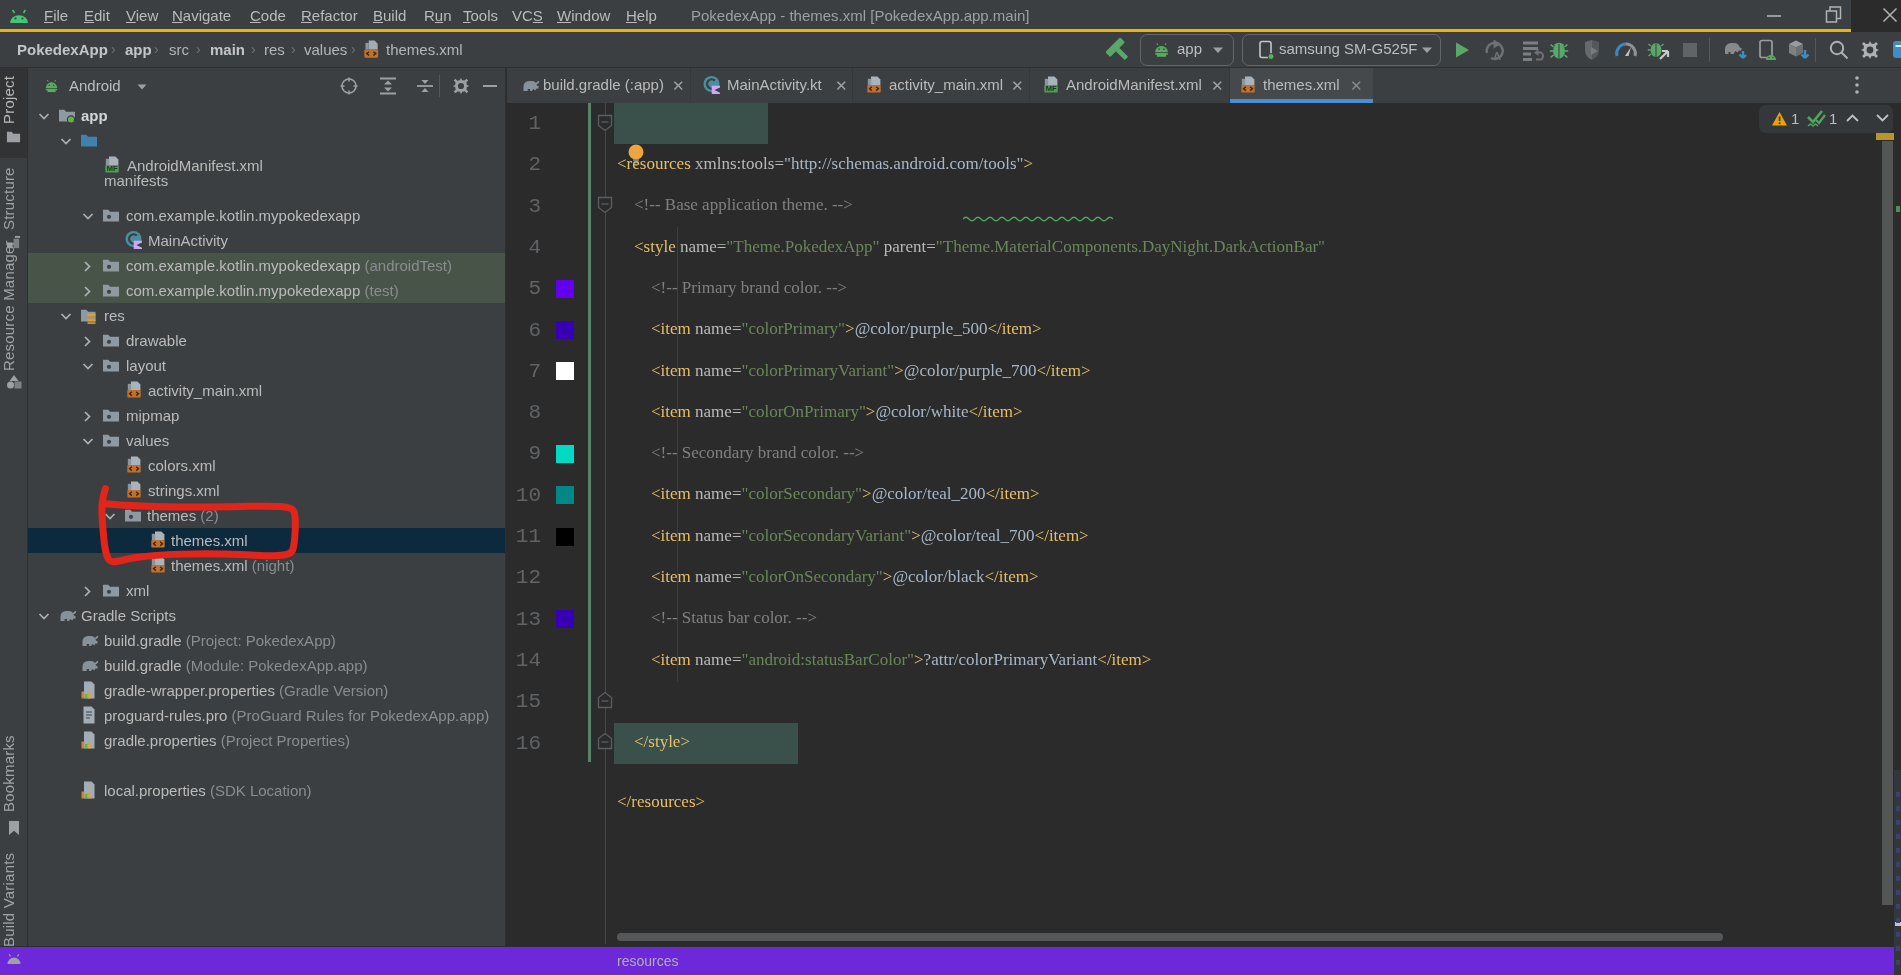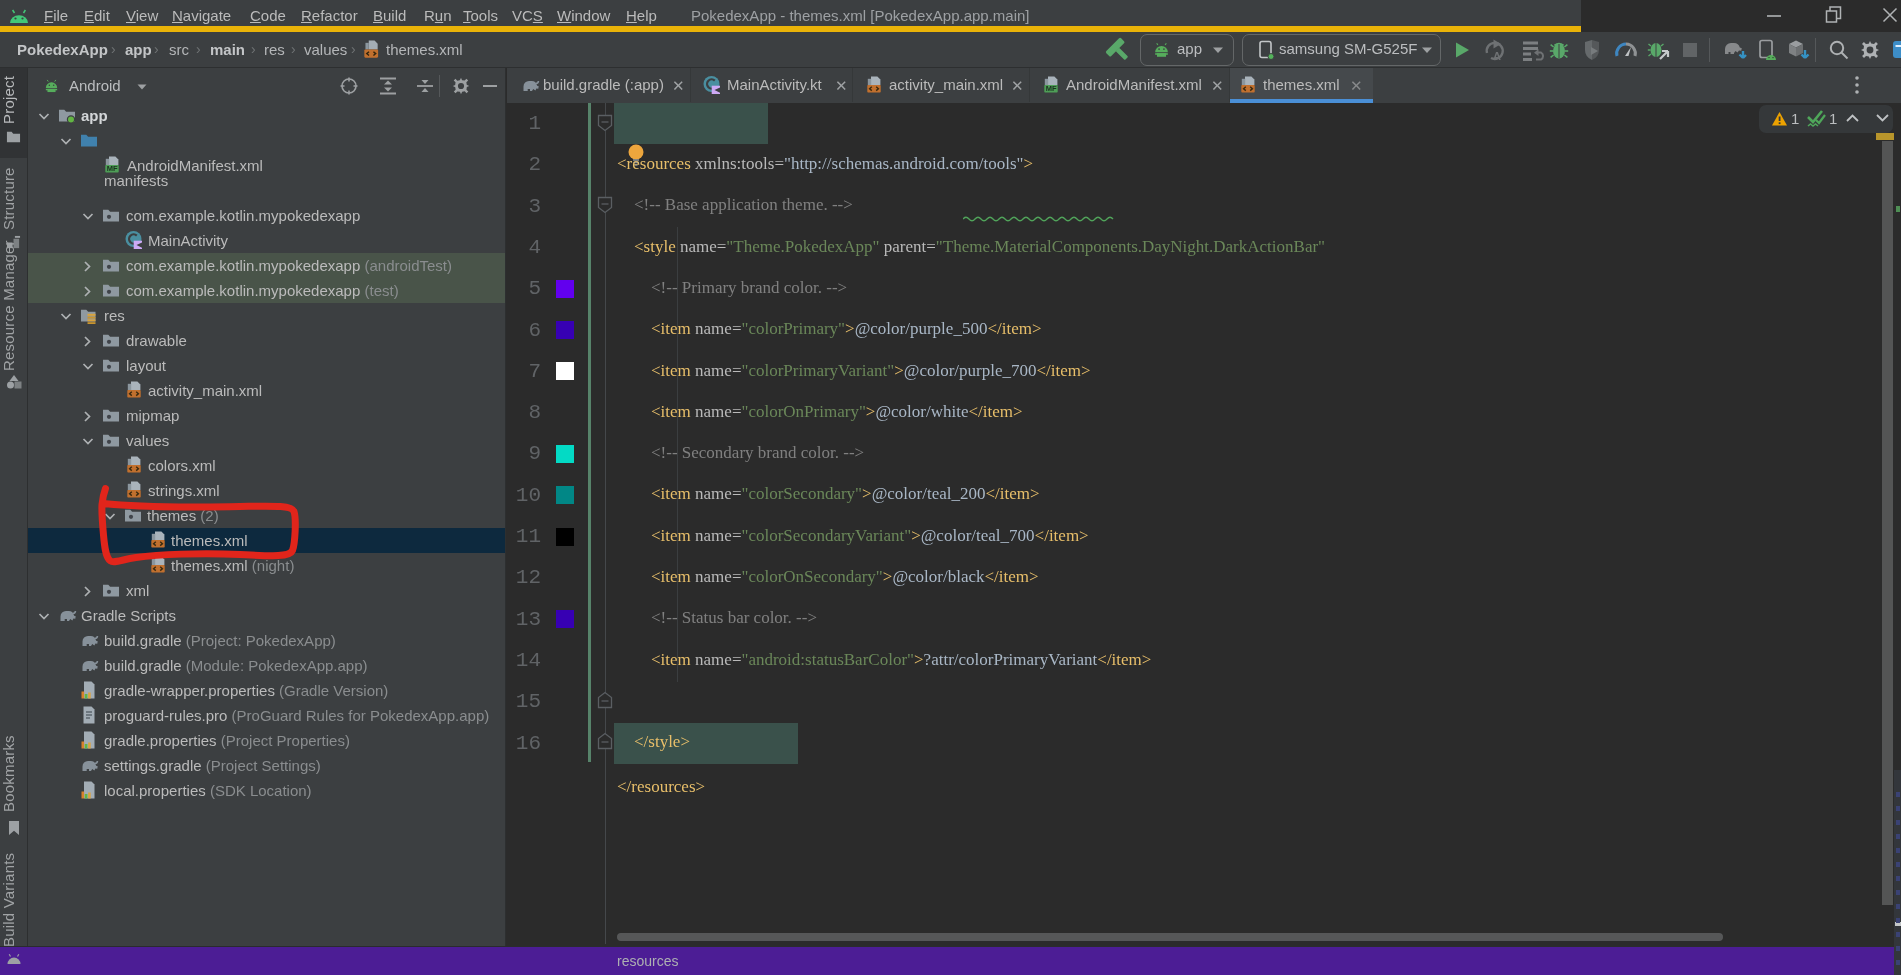--- a/index.html
+++ b/index.html
@@ -1,40 +1,40 @@
 <!DOCTYPE html>
 <html><head>
 <meta charset="utf-8">
 <style>
   html,body{margin:0;padding:0;background:#2b2b2b;width:1901px;height:975px;overflow:hidden;}
   *{box-sizing:border-box;}
   body{font-family:"Liberation Sans",sans-serif;color:#bbbbbb;position:relative;}
   .abs{position:absolute;}
-  #titlebar{left:0;top:0;width:1581px;height:32px;background:#3c3f41;border-bottom:6px solid #eab308;text-align:right;}
+  #titlebar{left:0;top:0;width:1851px;height:32px;background:#3c3f41;border-bottom:3px solid #eab308;text-align:right;}
   .menuitem{position:absolute;top:0;height:31px;line-height:31px;font-size:15px;color:#bbbbbb;}
   #navrow{left:0;top:32px;width:1901px;height:36px;background:#3c3f41;border-bottom:1px solid #2d2f30;}
   .crumb{position:absolute;top:0;height:35px;line-height:35px;font-size:15px;color:#b4b6b8;}
   .crumb.b{font-weight:bold;color:#c3c5c7;}
   .csep{position:absolute;top:0;height:35px;line-height:35px;font-size:14px;color:#6f7274;}
   #stripe{left:0;top:68px;width:28px;height:878px;background:#3c3f41;border-right:1px solid #2d2f30;}
   .stripelabel{position:absolute;left:0;width:28px;text-align:center;writing-mode:vertical-rl;transform:rotate(180deg);font-size:15px;color:#a0a3a5;letter-spacing:0.2px;white-space:nowrap;}
   #projpanel{left:28px;top:68px;width:478px;height:878px;background:#3c3f41;border-right:1px solid #2d2f30;}
   .trow{position:absolute;left:0;width:477px;height:25px;line-height:25px;font-size:15px;color:#bbbbbb;white-space:nowrap;}
   .trow .dim{color:#8a8d8f;}
   .ticon{position:absolute;top:3px;}
   .tchev{position:absolute;top:7px;}
   #tabbar{left:507px;top:68px;width:1394px;height:35px;background:#3c3f41;}
   .tab{position:absolute;top:0;height:34px;border-right:1px solid #353839;}
   .tabtext{position:absolute;top:0;height:34px;line-height:34px;font-size:15px;color:#bbbbbb;white-space:nowrap;}
   .tabx{position:absolute;top:9px;font-size:15px;color:#9fa2a4;}
   #editor{left:507px;top:103px;width:1394px;height:843px;background:#2b2b2b;overflow:hidden;}
   .cl{position:absolute;left:110px;height:42px;line-height:41.3px;font-family:Liberation Serif, serif;font-size:17px;white-space:pre;margin-top:40px;}
   .lnum{position:absolute;width:34px;text-align:right;height:42px;line-height:41.3px;font-family:"Liberation Mono",monospace;font-size:21px;color:#606366;}
   .swatch{position:absolute;left:49px;width:18px;height:18px;}
-  #statusbar{left:0;top:946px;width:1901px;height:29px;background:#4c1d95;border-top:1px solid #2a2c2d;}
+  #statusbar{left:0;top:946px;width:1901px;height:29px;background:#6d28d9;border-top:1px solid #2a2c2d;}
   .gold{color:#e8bf6a;}
   .attr{color:#bababa;}
   .grn{color:#6a8759;}
   .txt{color:#a9b7c6;}
   .com{color:#808080;}
 </style>
 </head>
 <body>
 
 <div class="abs" id="titlebar">
@@ -524,26 +524,20 @@
         <use href="#fpro"></use>
       </svg>
       <span class="abs" style="left:76px;">proguard-rules.pro <span class="dim">(ProGuard Rules for PokedexApp.app)</span></span>
     </div>
   <div class="trow" style="top:660px;">
       <svg class="ticon" style="left:52px" width="18" height="18">
         <use href="#fprop"></use>
       </svg>
       <span class="abs" style="left:76px;">gradle.properties <span class="dim">(Project Properties)</span></span>
     </div>
-  <div class="trow" style="top:685px;">
-      <svg class="ticon" style="left:52px" width="19" height="19">
-        <use href="#fgradle"></use>
-      </svg>
-      <span class="abs" style="left:76px;">settings.gradle <span class="dim">(Project Settings)</span></span>
-    </div>
   <div class="trow" style="top:710px;">
       <svg class="ticon" style="left:52px" width="18" height="18">
         <use href="#fprop"></use>
       </svg>
       <span class="abs" style="left:76px;">local.properties <span class="dim">(SDK Location)</span></span>
     </div>
 </div>
 
 <div class="abs" id="tabbar">
   <div class="abs" style="left:723px;top:0;width:143px;height:34px;background:#45494c;"></div>
@@ -650,21 +644,21 @@
   <div class="cl" style="top:165.2px;"><span class="gold">        &lt;item</span><span class="attr"> name=</span><span class="grn">"colorPrimary"</span><span class="gold">&gt;</span><span class="txt">@color/purple_500</span><span class="gold">&lt;/item&gt;</span></div>
   <div class="cl" style="top:206.5px;"><span class="gold">        &lt;item</span><span class="attr"> name=</span><span class="grn">"colorPrimaryVariant"</span><span class="gold">&gt;</span><span class="txt">@color/purple_700</span><span class="gold">&lt;/item&gt;</span></div>
   <div class="cl" style="top:247.8px;"><span class="gold">        &lt;item</span><span class="attr"> name=</span><span class="grn">"colorOnPrimary"</span><span class="gold">&gt;</span><span class="txt">@color/white</span><span class="gold">&lt;/item&gt;</span></div>
   <div class="cl" style="top:289.1px;"><span class="com">        &lt;!-- Secondary brand color. --&gt;</span></div>
   <div class="cl" style="top:330.4px;"><span class="gold">        &lt;item</span><span class="attr"> name=</span><span class="grn">"colorSecondary"</span><span class="gold">&gt;</span><span class="txt">@color/teal_200</span><span class="gold">&lt;/item&gt;</span></div>
   <div class="cl" style="top:371.7px;"><span class="gold">        &lt;item</span><span class="attr"> name=</span><span class="grn">"colorSecondaryVariant"</span><span class="gold">&gt;</span><span class="txt">@color/teal_700</span><span class="gold">&lt;/item&gt;</span></div>
   <div class="cl" style="top:413px;"><span class="gold">        &lt;item</span><span class="attr"> name=</span><span class="grn">"colorOnSecondary"</span><span class="gold">&gt;</span><span class="txt">@color/black</span><span class="gold">&lt;/item&gt;</span></div>
   <div class="cl" style="top:454.3px;"><span class="com">        &lt;!-- Status bar color. --&gt;</span></div>
   <div class="cl" style="top:495.6px;"><span class="gold">        &lt;item</span><span class="attr"> name=</span><span class="grn">"android:statusBarColor"</span><span class="gold">&gt;</span><span class="txt">?attr/colorPrimaryVariant</span><span class="gold">&lt;/item&gt;</span></div>
   <div class="cl" style="top:578.2px;"><span class="gold">    &lt;/style&gt;</span></div>
-  <div class="cl" style="top:623px;"><span class="gold">&lt;/resources&gt;</span></div>
+  <div class="cl" style="top:638px;"><span class="gold">&lt;/resources&gt;</span></div>
 
   <svg class="abs" style="left:456px;top:112px;" width="152" height="7" viewBox="0 0 152 7">
       <path d="M0 4 q3 -3.5 6 0 t6 0 t6 0 t6 0 t6 0 t6 0 t6 0 t6 0 t6 0 t6 0 t6 0 t6 0 t6 0 t6 0 t6 0 t6 0 t6 0 t6 0 t6 0 t6 0 t6 0 t6 0 t6 0 t6 0 t6 0" fill="none" stroke="#50a35a" stroke-width="1.3"></path>
     </svg>
 
   <div class="abs" style="left:1252px;top:2px;width:134px;height:28px;background:#35383a;border-radius:7px;"></div>
   <svg class="abs" style="left:1264px;top:8px;" width="17" height="16" viewBox="0 0 17 16">
       <path d="M8.5 1 L16 14.5 H1 z" fill="#eda200"></path>
       <rect x="7.7" y="5.5" width="1.8" height="4.5" fill="#35383a"></rect>
       <rect x="7.7" y="11.3" width="1.8" height="1.8" fill="#35383a"></rect>

